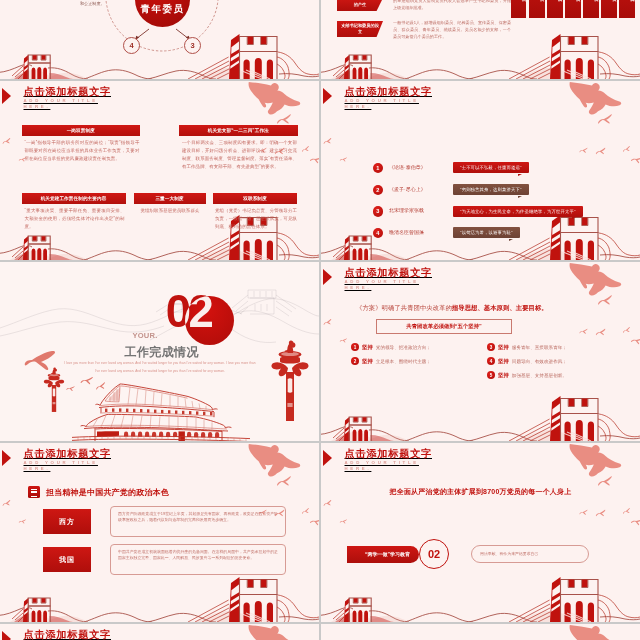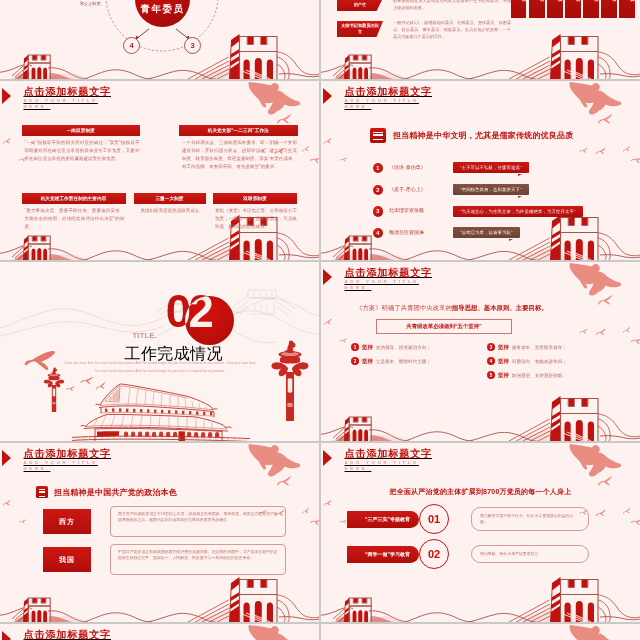--- a/index.html
+++ b/index.html
@@ -123,41 +123,41 @@
   .s5{background:#fdf4f2;}
   .p-label{position:absolute;left:132.5px;top:69px;font-size:7.6px;color:#C4948D;
        letter-spacing:.2px;font-weight:bold;}
   .p-circle{position:absolute;left:185px;top:34px;width:49px;height:49px;
        border-radius:50%;background:radial-gradient(circle at 42% 28%,#D4120E,#AE0C09);}
   .p-num{position:absolute;left:-22.5px;top:-12.5px;width:52px;height:70px;
        text-align:center;font-size:45.5px;font-weight:bold;line-height:55px;
        letter-spacing:-2.5px;}
   .p-num.back{color:#C0120E;}
   .p-num.front{color:#FBEFEC;clip-path:circle(24.5px at 47px 37px);}
-  .p-title{position:absolute;left:124.5px;top:82px;font-size:16px;font-weight:normal;
-       color:#000000;letter-spacing:.4px;}
+  .p-title{position:absolute;left:124.5px;top:82px;font-size:12px;font-weight:bold;
+       color:#737373;letter-spacing:.4px;}
   .p-sub{position:absolute;left:62px;top:97px;width:196px;font-size:3.1px;
        color:#D89189;line-height:8.4px;text-align:center;letter-spacing:.08px;}
 
   
   .s6-lead{position:absolute;left:35px;top:42px;font-size:6.4px;color:#B8443A;
        white-space:nowrap;}
   .s6-lead b{color:#C0120E;font-weight:bold;}
   .s6-box{position:absolute;left:55px;top:57px;width:134px;height:13px;
        border:1px solid #C9796F;color:#C0120E;font-size:5.4px;font-weight:bold;
        display:flex;align-items:center;justify-content:center;}
   .s6i{position:absolute;display:flex;align-items:center;gap:3px;
        font-size:4.6px;color:#B8665C;white-space:nowrap;}
   .s6i b{color:#C0120E;font-size:5.4px;font-weight:bold;}
   .s6 .numcirc.sm{position:relative;width:8px;height:8px;font-size:4.6px;flex:0 0 8px;}
   .p1{left:30px;top:81px;} .p2{left:30px;top:95px;}
   .p3{left:166px;top:81px;} .p4{left:166px;top:95px;} .p5{left:166px;top:109px;}
 
   
-  .s7sec{left:36px;top:43px;}
+  .s7sec{left:28px;top:43px;}
   .cmp-lbl{position:absolute;width:48px;height:25px;
        background:linear-gradient(180deg,#CE1713,#AF0E0B);color:#fff;
        font-size:7px;font-weight:bold;letter-spacing:1px;
        display:flex;align-items:center;justify-content:center;}
   .r1{left:43px;top:66px;} .r2{left:43px;top:104px;}
   .cmp-box{position:absolute;width:176px;height:31px;border:.7px solid #D79B94;
        border-radius:4px;color:#C07068;font-size:3.9px;line-height:6.4px;
        padding:4px 7px;box-sizing:border-box;text-align:justify;}
   .b1{left:110px;top:63px;} .b2{left:110px;top:101px;}
 
@@ -735,24 +735,20 @@
    <use href="#gull" transform="translate(22,78) scale(.7) rotate(10)"></use>
   </g>
  </g>
 </svg>
 </div>
     <div class="hdr">
       <div class="arrow"></div>
       <div class="cn">点击添加标题文字</div>
       <div class="en">ADD YOUR TITLE</div>
       <div class="en">HERE.</div>
-    </div>
-    <div class="sec-head s4sec">
-      <div class="sec-icon">三</div>
-      <div class="sec-title">担当精神是中华文明，尤其是儒家传统的优良品质</div>
     </div>
     <div class="numcirc q1n">1</div>
     <div class="src-lbl q1s">《论语·泰伯章》</div>
     <div class="bubble red q1b">“士不可以不弘毅，任重而道远”</div>
     <div class="numcirc q2n">2</div>
     <div class="src-lbl q2s">《孟子·尽心上》</div>
     <div class="bubble brown q2b">“穷则独善其身，达则兼济天下”</div>
     <div class="numcirc q3n">3</div>
     <div class="src-lbl q3s">北宋理学家张载</div>
     <div class="bubble red q3b">“为天地立心，为生民立命，为往圣继绝学，为万世开太平”</div>
@@ -937,21 +933,21 @@
                 <path d="M216,175.8 v3.2"></path>
    <path d="M222,175.9 v3.2"></path>
                 <path d="M228,176.1 v3.2"></path>
                 <path d="M234,176.2 v3.2"></path>
    <path d="M240,176.4 v3.2"></path>
                 <path d="M246,176.5 v3.2"></path>
   </g>
  </g>
 </svg>
 </div>
-    <div class="p-label">TITLE.</div>
+    <div class="p-label">YOUR.</div>
     <div class="p-circle">
       <span class="p-num back">02</span>
       <span class="p-num front">02</span>
     </div>
     <div class="p-title">工作完成情况</div>
     <div class="p-sub">I love you more than I've ever loved any woman. And I've waited longer for you than I've waited for any woman. I love you more than I've ever loved any woman. And I've waited longer for you than I've waited for any woman.</div>
    </div>
   </div>
 
   <div class="slide s6">
@@ -1369,26 +1365,20 @@
  </g>
 </svg>
 </div>
     <div class="hdr">
       <div class="arrow"></div>
       <div class="cn">点击添加标题文字</div>
       <div class="en">ADD YOUR TITLE</div>
       <div class="en">HERE.</div>
     </div>
     <div class="s8-title">把全面从严治党的主体扩展到8700万党员的每一个人身上</div>
-    <div class="s8row n1">
-      <div class="s8pill">“三严三实”专题教育</div>
-      <div class="s8num">01</div>
-      <div class="s8dash"></div>
-      <div class="s8txt">着力解决基层干部不作为、乱作为等损害群众利益的问题。</div>
-    </div>
     <div class="s8row n2">
       <div class="s8pill">“两学一做”学习教育</div>
       <div class="s8num">02</div>
       <div class="s8dash"></div>
       <div class="s8txt">用法奉献、有作为来严格要求自己</div>
     </div>
    </div>
   </div>
 
   <div class="slide crop-bot">

